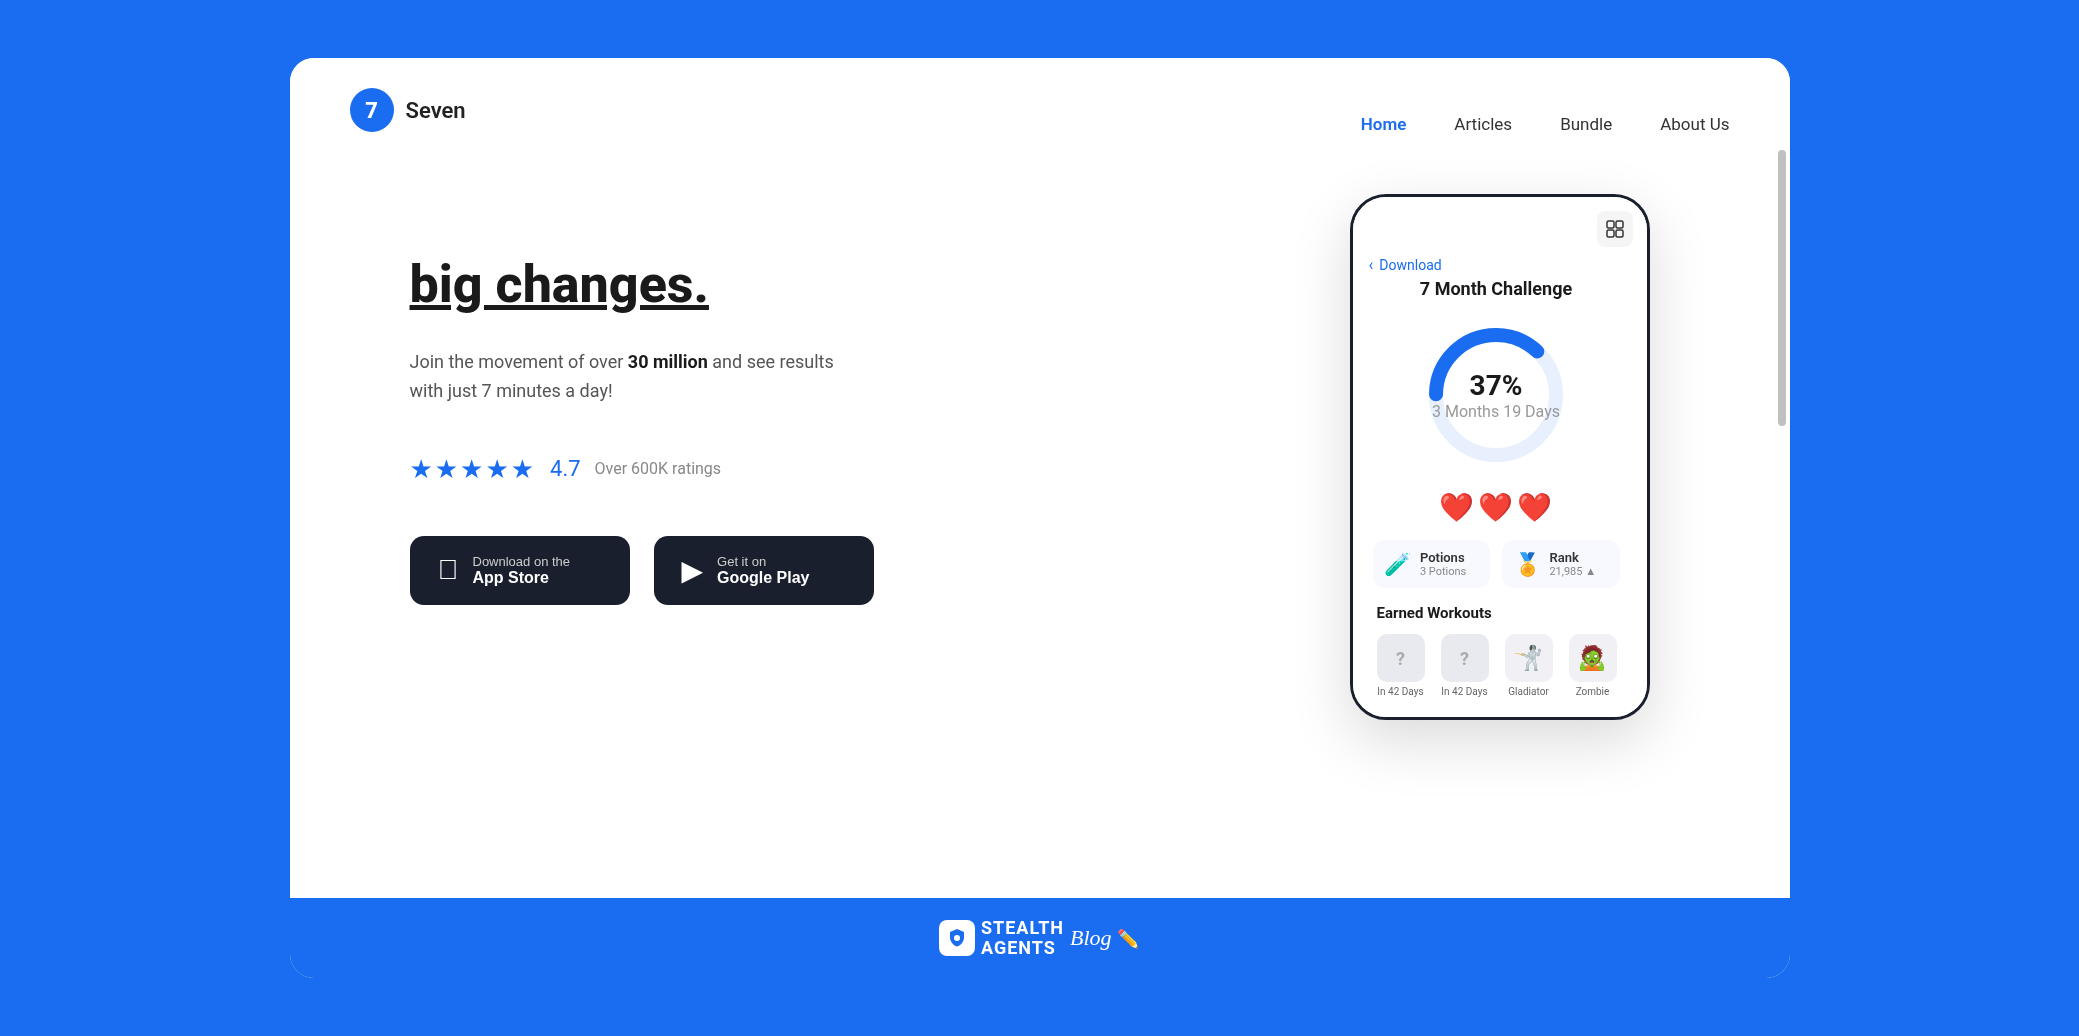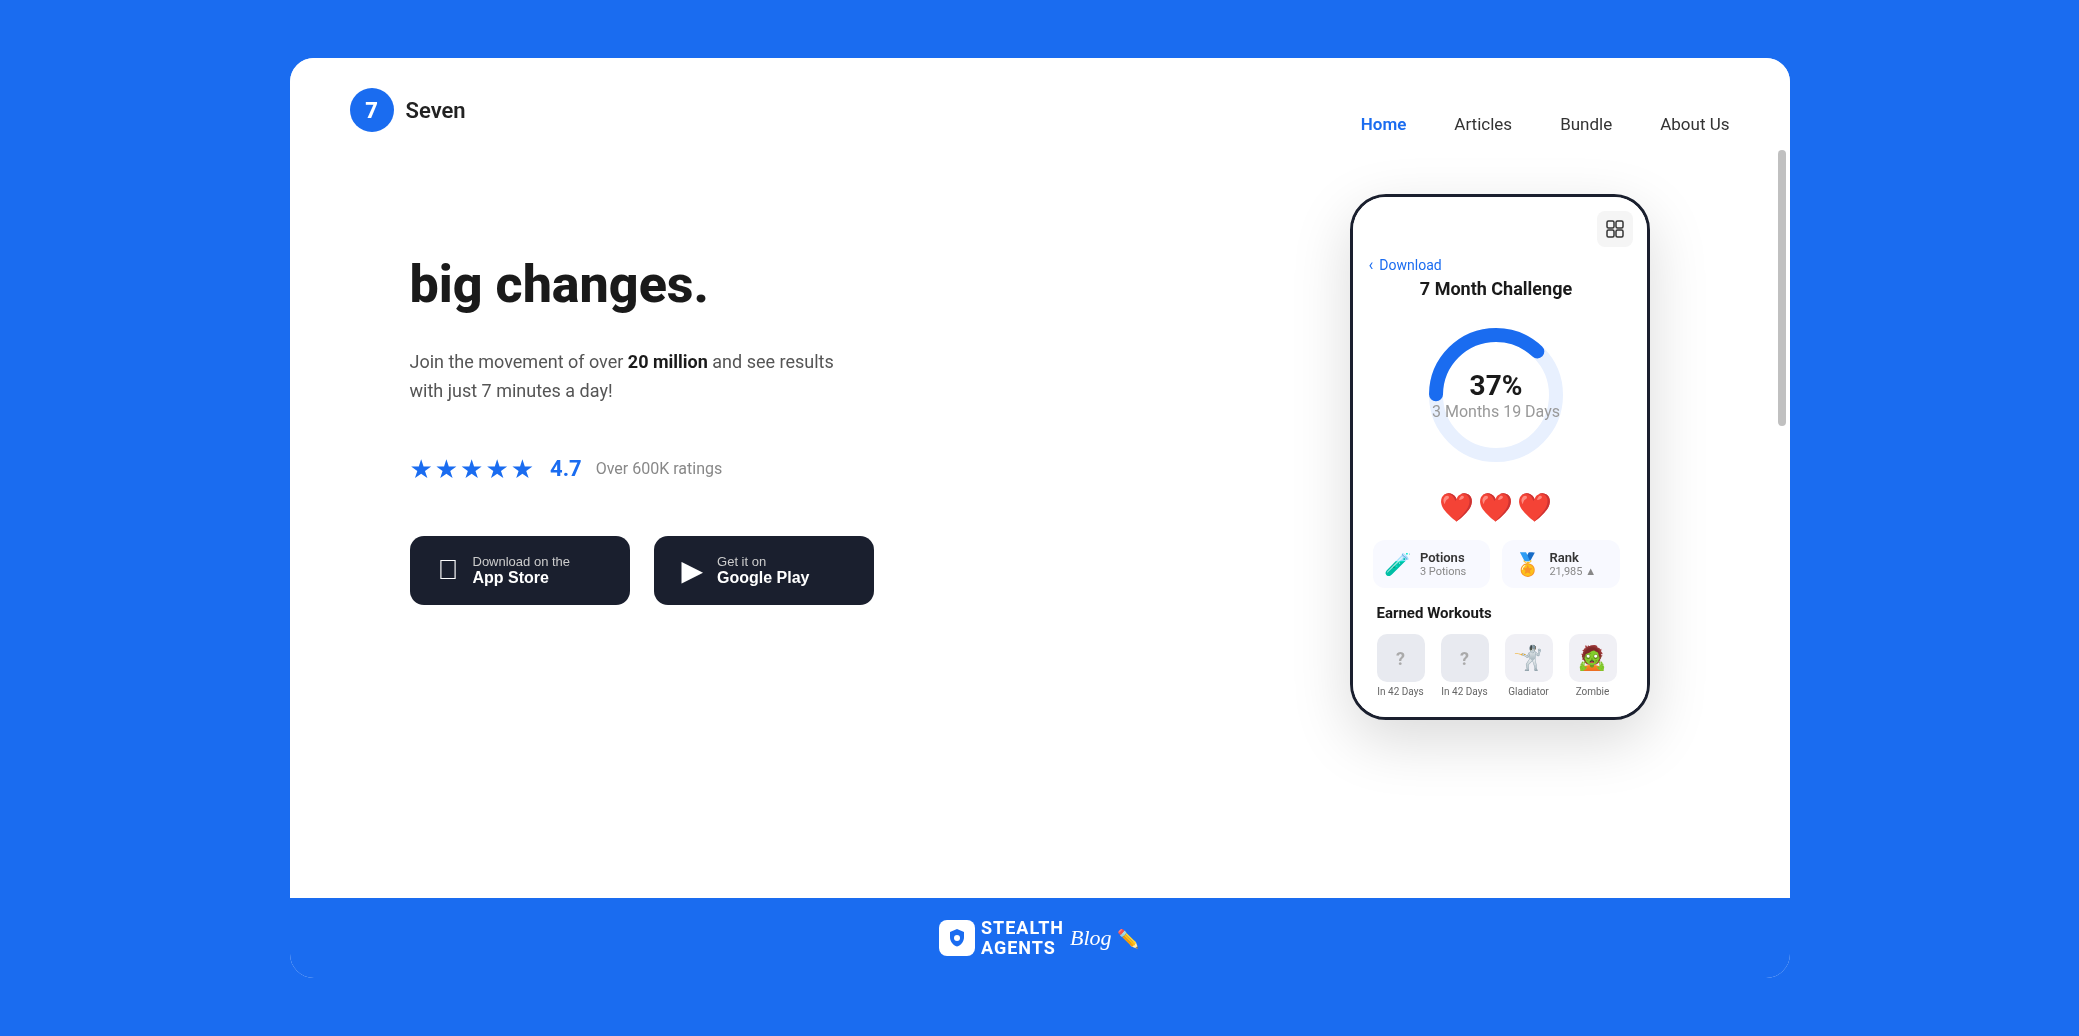--- a/index.html
+++ b/index.html
@@ -96,20 +96,21 @@
       color: #1a1a1a;
       line-height: 1.2;
       margin-bottom: 0;
     }
     .headline-bold {
       font-size: 52px;
       font-weight: 800;
       color: #1a1a1a;
       display: block;
       margin-bottom: 32px;
+      text-decoration: underline;
     }
     .subtext {
       font-size: 18px;
       color: #555;
       line-height: 1.6;
       margin-bottom: 48px;
       max-width: 460px;
     }
     .subtext strong {
       color: #1a1a1a;
@@ -121,21 +122,21 @@
       gap: 14px;
       margin-bottom: 52px;
     }
     .stars {
       color: #1a6cf0;
       font-size: 26px;
       letter-spacing: 2px;
     }
     .rating-number {
       font-size: 22px;
-      font-weight: 700;
+      font-weight: 400;
       color: #1a6cf0;
     }
     .rating-text {
       font-size: 16px;
       color: #888;
     }
     .cta-buttons {
       display: flex;
       gap: 24px;
     }
@@ -393,21 +394,21 @@
     </div>
   </nav>
 
   <div class="main-content">
 
     <div class="left-section">
       <h1 class="headline">
         <span class="headline-bold">big changes.</span>
       </h1>
       <p class="subtext">
-        <span>Join the movement of over </span><strong>20 million</strong><span> and see results with just 7 minutes a day!</span>
+        <span>Join the movement of over </span><strong>30 million</strong><span> and see results with just 7 minutes a day!</span>
       </p>
 
       <div class="rating-row">
         <span class="stars">★★★★★</span>
         <span class="rating-number">4.7</span>
         <span class="rating-text">Over 600K ratings</span>
       </div>
 
       <div class="cta-buttons">
         <button class="cta-btn">

